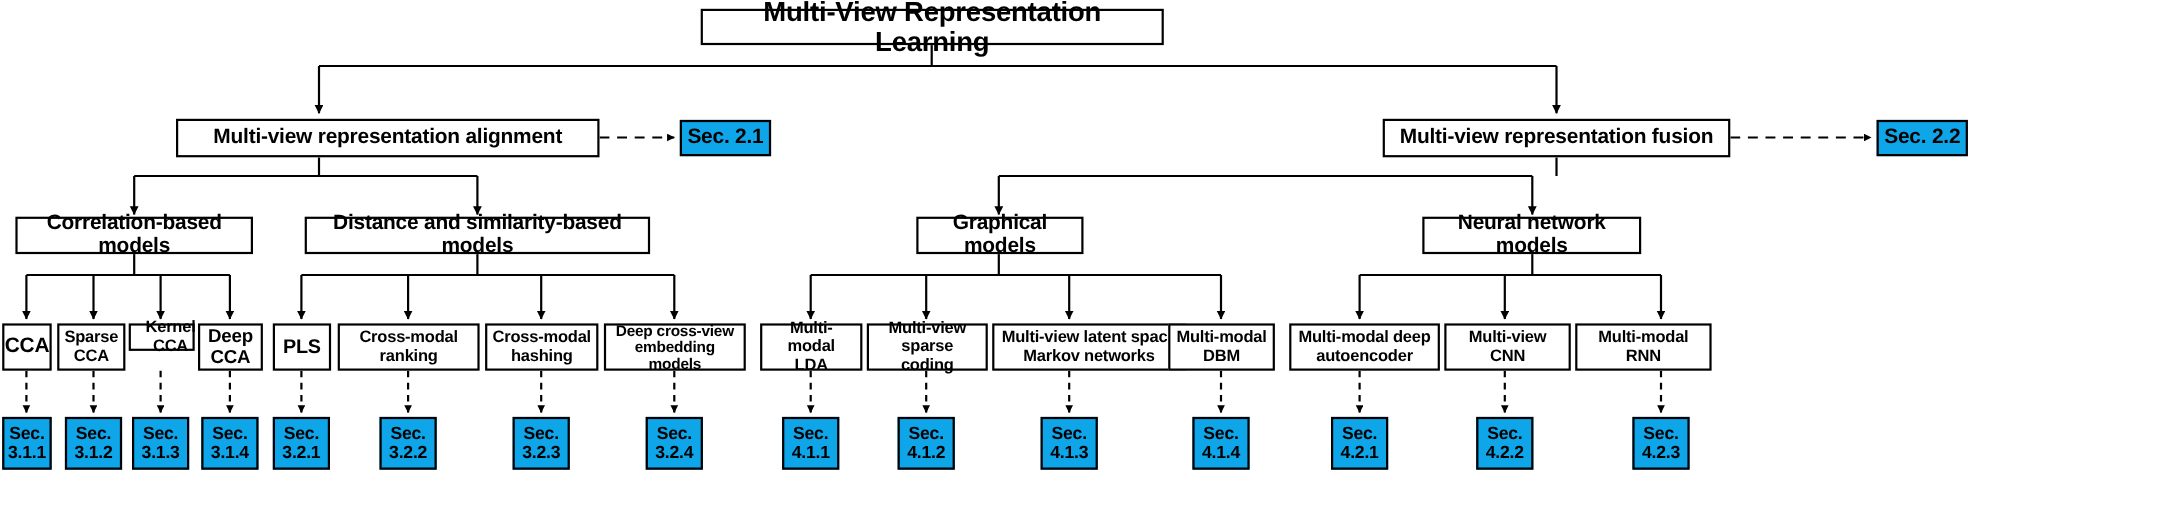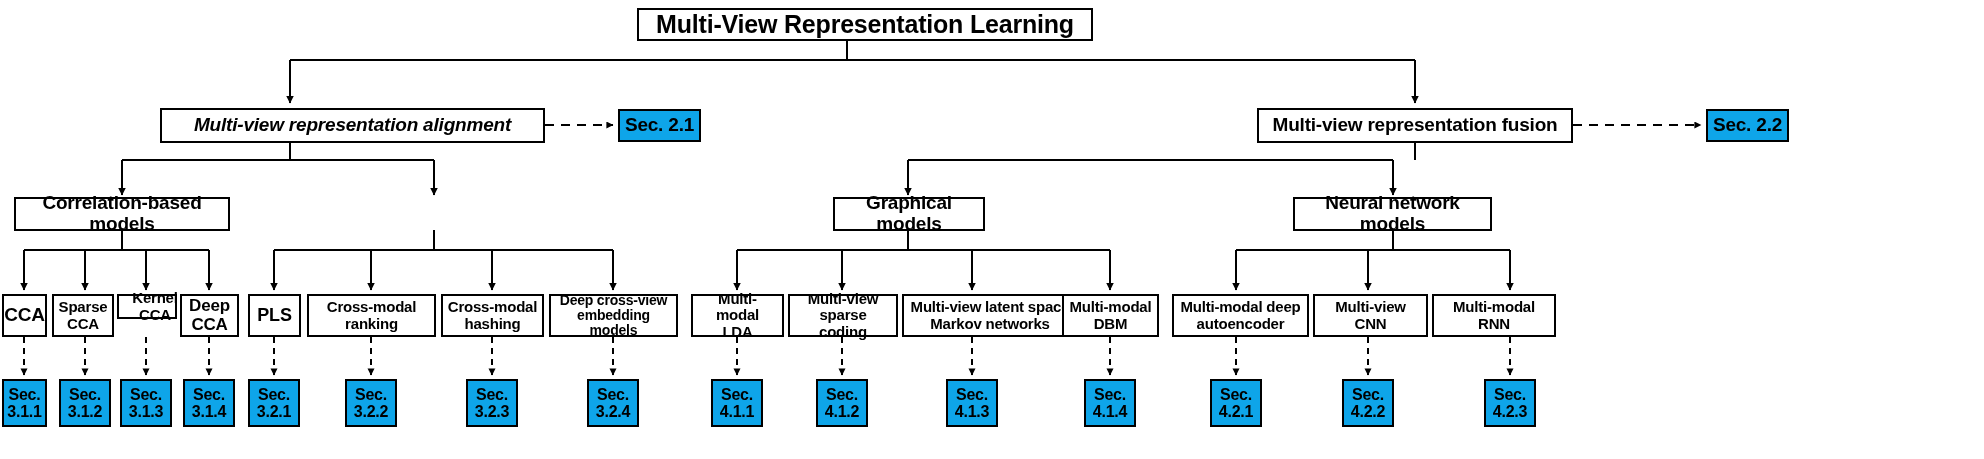--- a/index.html
+++ b/index.html
@@ -105,29 +105,30 @@
       <path d="M737,337 L737,375" stroke-dasharray="6,5" marker-end="url(#ahs)"></path>
       <path d="M842,337 L842,375" stroke-dasharray="6,5" marker-end="url(#ahs)"></path>
       <path d="M972,337 L972,375" stroke-dasharray="6,5" marker-end="url(#ahs)"></path>
       <path d="M1110,337 L1110,375" stroke-dasharray="6,5" marker-end="url(#ahs)"></path>
       <path d="M1236,337 L1236,375" stroke-dasharray="6,5" marker-end="url(#ahs)"></path>
       <path d="M1368,337 L1368,375" stroke-dasharray="6,5" marker-end="url(#ahs)"></path>
       <path d="M1510,337 L1510,375" stroke-dasharray="6,5" marker-end="url(#ahs)"></path>
     </g>
   </svg>
 
-  <div class="node title" style="left:637px;top:8px;width:456px;height:33px;">Multi-View Representation Learning</div>
+  <div class="node title" style="left:637px;top:8px;width:421px;height:33px;">Multi-View Representation Learning</div>
 
-  <div class="node lvl2" style="left:160px;top:108px;width:385px;height:35px;font-style:italic;">Multi-view representation alignment</div>
+  <div class="node lvl2" style="left:160px;top:108px;width:385px;height:35px;">Multi-view representation alignment</div>
   <div class="node gray secbig" style="left:618px;top:109px;width:83px;height:33px;">Sec. 2.1</div>
 
   <div class="node lvl2" style="left:1257px;top:108px;width:316px;height:35px;">Multi-view representation fusion</div>
   <div class="node gray secbig" style="left:1706px;top:109px;width:83px;height:33px;">Sec. 2.2</div>
 
   <div class="node lvl3" style="left:14px;top:197px;width:216px;height:34px;">Correlation-based models</div>
+  <div class="node lvl3" style="left:277px;top:197px;width:314px;height:34px;">Distance and similarity-based models</div>
   <div class="node lvl3" style="left:833px;top:197px;width:152px;height:34px;">Graphical models</div>
   <div class="node lvl3" style="left:1293px;top:197px;width:199px;height:34px;text-align:center;">Neural network models</div>
 
   <div class="node leaf" style="left:2px;top:294px;width:45px;height:43px;font-size:19px;">CCA</div>
   <div class="node leaf" style="left:52px;top:294px;width:62px;height:43px;white-space:pre-line;">Sparse
 CCA</div>
   <div class="node leaf" style="left:117px;top:294px;width:60px;height:25px;white-space:pre-line;padding-left:20px;">Kernel
 CCA</div>
   <div class="node leaf" style="left:180px;top:294px;width:59px;height:43px;white-space:pre-line;font-size:17px;">Deep
 CCA</div>

